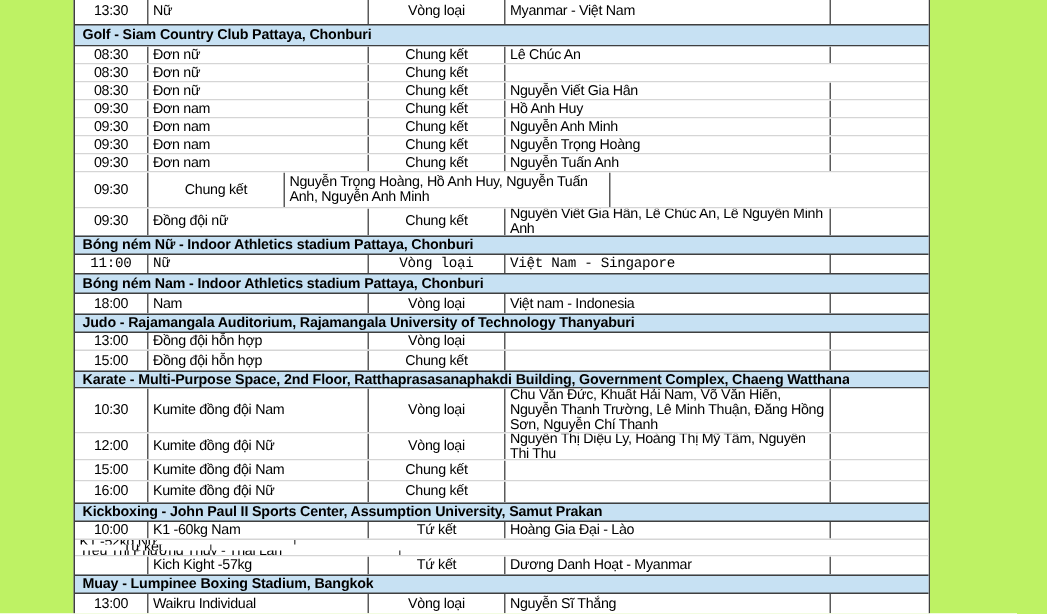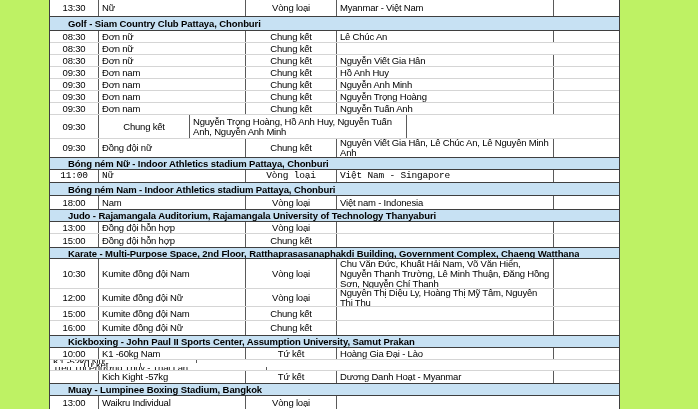--- a/index.html
+++ b/index.html
@@ -16,21 +16,21 @@
   .row{display:flex;box-sizing:border-box;flex:0 0 auto;min-height:0;overflow:hidden;}
   .row.ev{background:#ffffff;}
   .row.ev.light{border-bottom:1px solid #d5d5d5;}
   .row.sec{
     background:var(--sec-bg,#c7e1f3);
     border-top:1px solid #3f3f3f;border-bottom:1px solid #3f3f3f;
     align-items:center;
   }
   .sec-label{
     font-weight:bold;font-size:9.5px;letter-spacing:-0.1px;
-    padding-left:18px;white-space:nowrap;overflow:hidden;
+    padding-left:5px;white-space:nowrap;overflow:hidden;
   }
   .cell{
     box-sizing:border-box;display:flex;align-items:center;
     font-size:9.5px;letter-spacing:-0.2px;line-height:10px;
     overflow:hidden;
   }
   .c-time{width:49px;border-right:1px solid #5a5a5a;justify-content:center;}
   .c-event{width:147px;border-right:1px solid #5a5a5a;padding-left:3px;}
   .c-round{width:91px;border-right:1px solid #5a5a5a;justify-content:center;text-align:center;}
   .c-part{width:217px;border-right:1px solid #5a5a5a;padding-left:3px;padding-right:2px;}
@@ -375,16 +375,19 @@
       <div class="row ev" style="height: 13px;">
         <div class="cell c-time">
           <span class="wrap">13:00</span>
         </div>
         <div class="cell c-event">
           <span class="wrap">Waikru Individual</span>
         </div>
         <div class="cell c-round">
           <span class="wrap">Vòng loại</span>
         </div>
+        <div class="cell c-part">
+          <span class="wrap">Nguyễn Sĩ Thắng</span>
+        </div>
         <div class="cell c-fill"></div>
       </div>
     </div>
 </div>
 
 </body></html>

